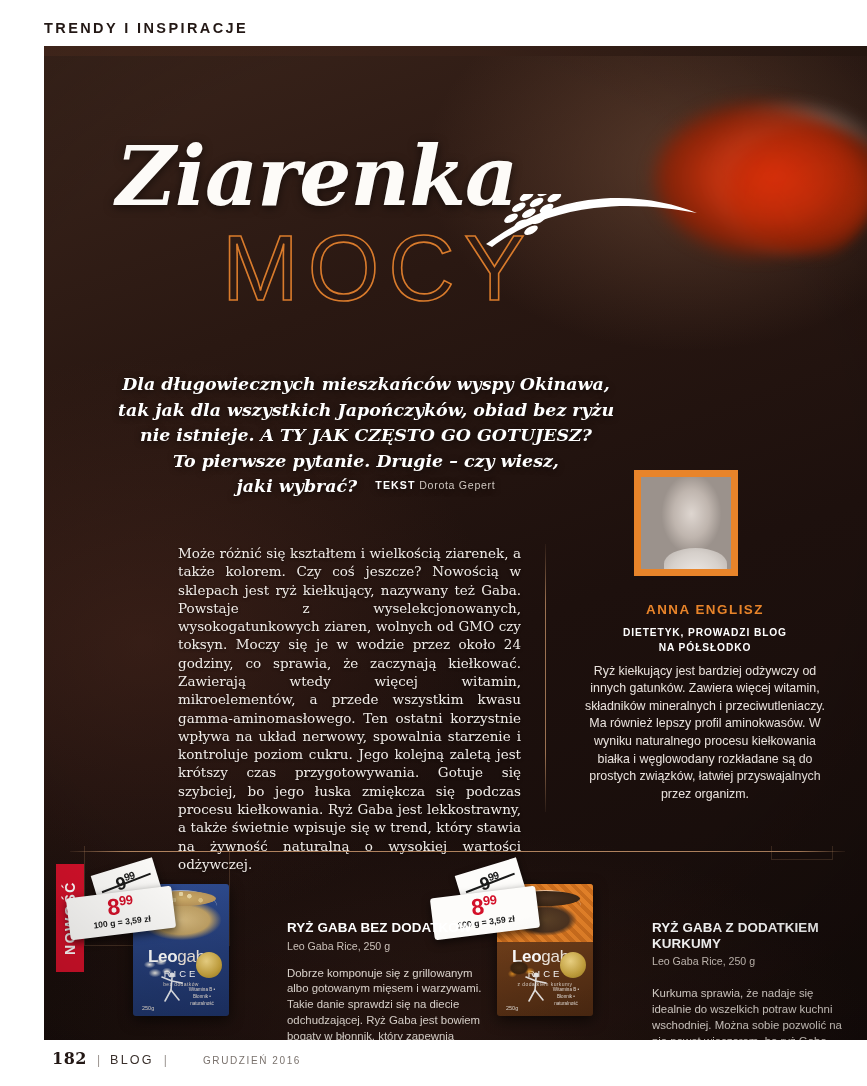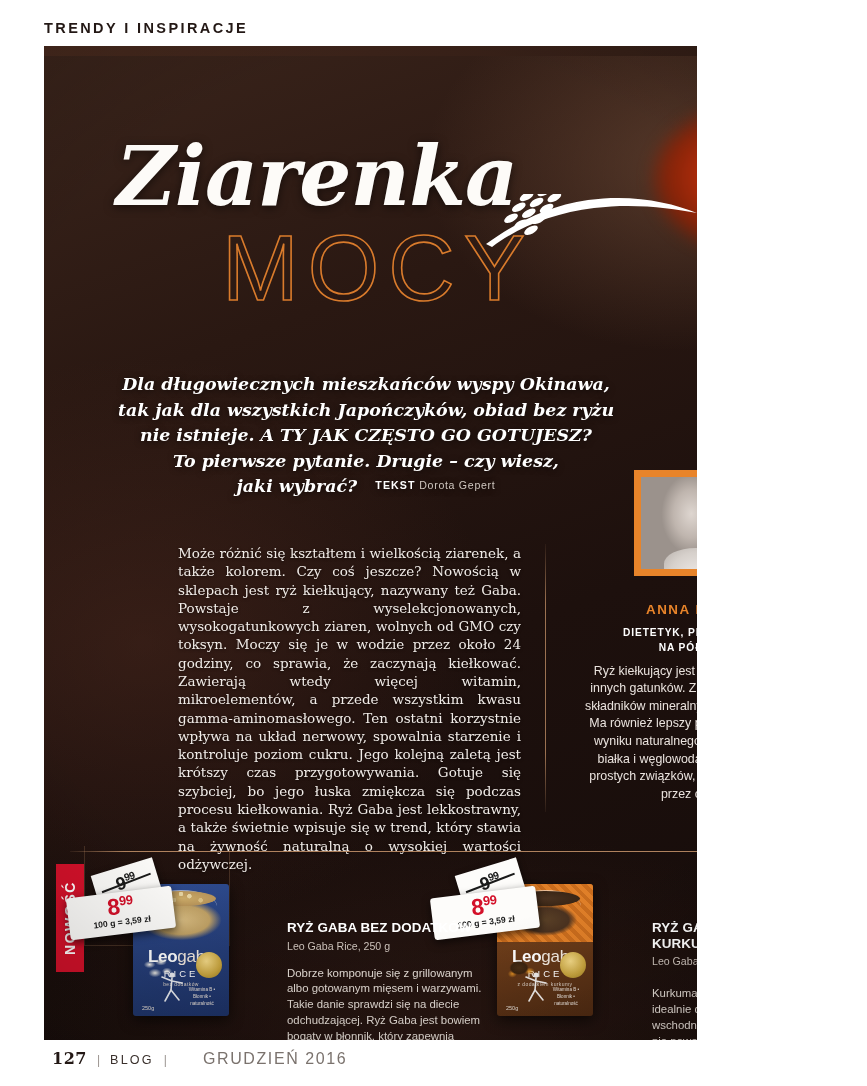--- a/index.html
+++ b/index.html
@@ -6,21 +6,21 @@
 
   html, body {
     width: 867px;
     height: 1086px;
     background: #ffffff;
     font-family: "Liberation Sans", sans-serif;
   }
 
   #page {
     position: relative;
-    width: 697px;
+    width: 867px;
     height: 1086px;
     background: #ffffff;
     overflow: hidden;
   }
 
   
   .kicker {
     position: absolute;
     left: 44px;
     top: 20px;
@@ -528,21 +528,21 @@
   }
   .footer .sep { color: #9b9490; font-size: 12px; }
   .footer .mag {
     font-family: "Liberation Sans", sans-serif;
     font-size: 12.6px;
     letter-spacing: 2.2px;
     color: #3a302c;
   }
   .footer .iss {
     font-family: "Liberation Sans", sans-serif;
-    font-size: 16px;
+    font-size: 10px;
     letter-spacing: 1.6px;
     color: #7a726d;
     padding-left: 26px;
   }
 </style>
 </head>
 <body>
 
 <div id="page">
 
@@ -692,20 +692,20 @@
     <div class="prod-txt pt-2">
       <div class="prod-title">RYŻ GABA Z DODATKIEM KURKUMY</div>
       <div class="prod-sub">Leo Gaba Rice, 250 g</div>
       <div class="prod-desc">Kurkuma sprawia, że nadaje się idealnie do wszelkich potraw kuchni wschodniej. Można sobie pozwolić na nie nawet wieczorem, bo ryż Gaba zawiera aminokwasy, które poprawiają jakość snu.</div>
     </div>
 
     <div class="vignette"></div>
   </div>
 
   <div class="footer">
-    <span class="pg">127</span>
+    <span class="pg">182</span>
     <span class="sep">|</span>
     <span class="mag">BLOG</span>
     <span class="sep">|</span>
     <span class="iss">GRUDZIEŃ 2016</span>
   </div>
 
 </div>
 
 </body></html>

